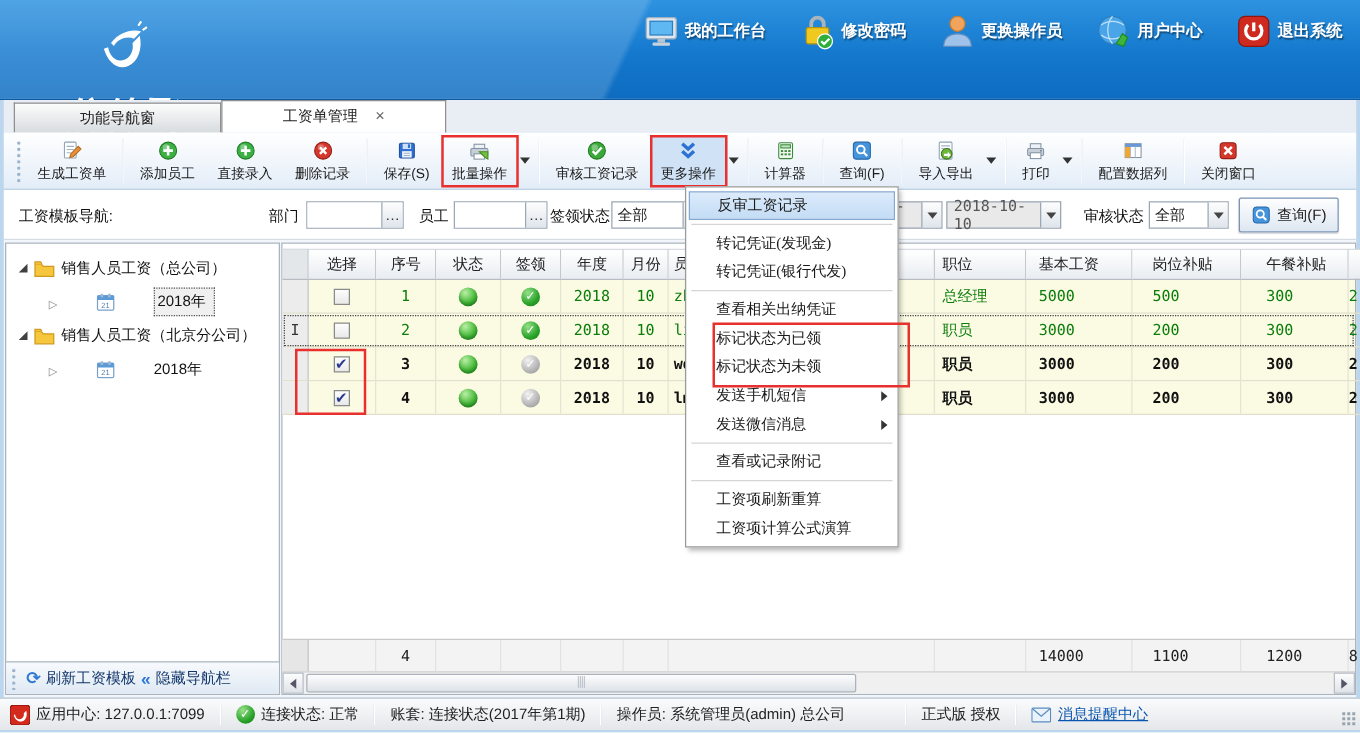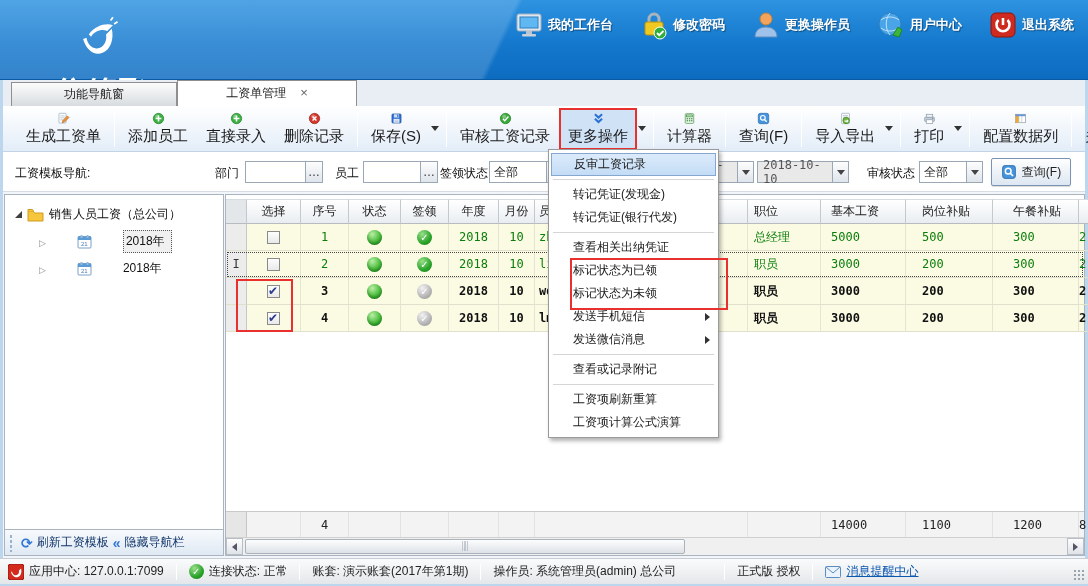--- a/index.html
+++ b/index.html
@@ -31,21 +31,21 @@
   .tab .x { color:#666; font-size:13px; cursor:pointer; }
 
   
   .tbar { position:absolute; left:3px; top:106px; width:1082px; height:46px;
           background:linear-gradient(180deg,#ffffff,#e3edf8); border-bottom:1px solid #c2d3e6; display:flex; align-items:center; padding-left:10px; }
   .grip { width:4px; height:34px; margin-right:4px;
           background-image:radial-gradient(#9ab2cc 1px, transparent 1.2px); background-size:4px 5px; }
   .tbtn { display:flex; flex-direction:column; align-items:center; justify-content:center; gap:2px;
           padding:2px 7px; height:42px; cursor:pointer; white-space:nowrap; border:2px solid transparent; }
   .tbtn svg { width:19px; height:19px; }
-  .tbtn .lbl { font-size:15px; color:#1a1a1a; }
+  .tbtn .lbl { font-size:11px; color:#1a1a1a; }
   .tbtn.boxed { border:2px solid #e8312f; }
   .tbtn.pressed { background:#cfe2f6; }
   .tsep { width:1px; height:36px; background:#c3d2e2; border-right:1px solid #fff; margin:0 4px; }
   .caret { width:0; height:0; border-left:4px solid transparent; border-right:4px solid transparent; border-top:5px solid #333; margin:0 3px 0 1px; align-self:center; }
 
   
   .filter { position:absolute; left:3px; top:152px; width:1082px; height:40px; background:#fff; border-bottom:1px solid #d7dde4; }
   .filter .flabel { position:absolute; top:13px; color:#111; }
   .fld { position:absolute; top:9px; height:22px; border:1px solid #9aa7b5; background:#fff; display:flex; }
   .fld input { flex:1; border:none; outline:none; min-width:10px; height:100%; font-family:inherit; }
@@ -113,21 +113,21 @@
   .sarrow { width:17px; height:17px; background:linear-gradient(180deg,#fdfdfd,#dfe3e8); border:1px solid #b8bec6; display:flex; align-items:center; justify-content:center; }
   .sarrow.left::before { content:""; border-top:4px solid transparent; border-bottom:4px solid transparent; border-right:5px solid #556; }
   .sarrow.right { margin-left:auto; }
   .sarrow.right::before { content:""; border-top:4px solid transparent; border-bottom:4px solid transparent; border-left:5px solid #556; }
   .thumb { width:440px; height:15px; margin-left:2px; border:1px solid #aab2bc; border-radius:2px; background:linear-gradient(180deg,#fdfdfd,#dde2e8); position:relative; cursor:pointer; }
   .thumb::before { content:"||||"; position:absolute; left:50%; top:0; transform:translateX(-50%) scaleX(.6); color:#98a2ae; font-size:10px; }
 
   
   .menu { position:absolute; left:548px; top:149px; width:171px; background:#fff; border:1px solid #9a9a9a;
           box-shadow:2px 3px 4px rgba(0,0,0,.3); z-index:50; padding:3px 0; }
-  .mitem { height:23px; line-height:23px; padding-left:24px; color:#1a1a1a; position:relative; cursor:pointer; white-space:nowrap; }
+  .mitem { height:23px; line-height:23px; padding-left:24px; color:#1a1a1a; position:relative; cursor:pointer; white-space:nowrap;font-family:Liberation Serif, serif; }
   .mitem.hov { background:linear-gradient(180deg,#dcebfb,#c3dcf5); border:1px solid #86a7d0; height:23px; line-height:21px; margin:0 2px; padding-left:22px; }
   .msep { height:1px; background:#d5d5d5; margin:3px 4px; }
   .sub::after { content:""; position:absolute; right:8px; top:8px; border-top:4px solid transparent; border-bottom:4px solid transparent; border-left:5px solid #333; }
 
   
   .annot { position:absolute; border:2px solid #e8312f; z-index:60; pointer-events:none; }
 
   
   .sbar { position:absolute; left:0; top:558px; width:1088px; height:26px; background:linear-gradient(180deg,#fafbfc,#e4e7ea); border-top:1px solid #c8cdd3; display:flex; align-items:center; padding:0 8px; color:#222; }
   .sbar .sep { width:1px; height:16px; background:#b9bfc6; border-right:1px solid #fff; margin:0 12px; }
@@ -245,20 +245,29 @@
     <div class="tsep"></div>
     <div class="tbtn">
       <svg viewBox="0 0 20 20">
           <rect x="3" y="3" width="14" height="14" rx="1.5" fill="#2f6fd0" stroke="#1d4f9e"></rect>
           <rect x="6" y="3.5" width="8" height="5" fill="#cfe0f5"></rect>
           <rect x="11" y="4" width="2" height="3.5" fill="#2f6fd0"></rect>
           <rect x="5.5" y="10.5" width="9" height="6" fill="#eef4fb"></rect>
           <path d="M7 12.5 h6 M7 14.5 h6" stroke="#9fb5d0"></path>
         </svg>
       <span class="lbl">保存(S)</span>
+    </div>
+    <div class="tbtn boxed">
+      <svg viewBox="0 0 20 20">
+          <rect x="2" y="8" width="16" height="7" rx="1" fill="#c7d0d9" stroke="#8494a4"></rect>
+          <rect x="5" y="4" width="10" height="4" fill="#eef2f6" stroke="#8494a4"></rect>
+          <rect x="5" y="13" width="10" height="5" fill="#fff" stroke="#8494a4"></rect>
+          <path d="M10 11 h8 v7 l-3 -2 z" fill="#74c044" stroke="#458a1e"></path>
+        </svg>
+      <span class="lbl">批量操作</span>
     </div>
     <span class="caret"></span>
     <div class="tsep"></div>
     <div class="tbtn">
       <svg viewBox="0 0 20 20">
           <circle cx="10" cy="10" r="8" fill="#3aa83a" stroke="#1e7a1e"></circle>
           <circle cx="8" cy="7" r="3" fill="rgba(255,255,255,.35)"></circle>
           <path d="M6 10.5 l2.8 2.8 L14.5 7" stroke="#fff" stroke-width="2.2" fill="none"></path>
         </svg>
       <span class="lbl">审核工资记录</span>
@@ -394,20 +403,28 @@
           <span class="tw-col"></span>
           <svg width="15" height="15" viewBox="0 0 15 15">
               <rect x="1" y="2.5" width="13" height="11.5" rx="1" fill="#fff" stroke="#7aa0c8"></rect>
               <rect x="1" y="2.5" width="13" height="3.5" fill="#5b9bd5"></rect>
               <rect x="3.5" y="1" width="2" height="3" fill="#9ab8d8"></rect>
               <rect x="9.5" y="1" width="2" height="3" fill="#9ab8d8"></rect>
               <text x="4" y="12" font-size="6" fill="#4a7ab0">21</text>
             </svg>
           <span class="tlabel">2018年</span>
         </div>
+        <div class="trow root">
+          <span class="tw-exp"></span>
+          <svg width="17" height="14" viewBox="0 0 17 14">
+              <path d="M1 3 h5 l1.5 2 H16 v8 H1 z" fill="#f6c63c" stroke="#cf9b1e"></path>
+              <path d="M1 3 v-1.5 h4.5 l1 1.5" fill="#f6c63c" stroke="#cf9b1e"></path>
+            </svg>
+          <span class="tlabel">销售人员工资（北京分公司）</span>
+        </div>
         <div class="trow child">
           <span class="tw-col"></span>
           <svg width="15" height="15" viewBox="0 0 15 15">
               <rect x="1" y="2.5" width="13" height="11.5" rx="1" fill="#fff" stroke="#7aa0c8"></rect>
               <rect x="1" y="2.5" width="13" height="3.5" fill="#5b9bd5"></rect>
               <rect x="3.5" y="1" width="2" height="3" fill="#9ab8d8"></rect>
               <rect x="9.5" y="1" width="2" height="3" fill="#9ab8d8"></rect>
               <text x="4" y="12" font-size="6" fill="#4a7ab0">21</text>
             </svg>
           <span class="tlabel">2018年</span>
@@ -576,21 +593,21 @@
   <div class="sbar">
     <svg class="sico" viewBox="0 0 16 16">
         <rect x="0" y="0" width="16" height="16" rx="3" fill="#d42a1e" stroke="#8f150d"></rect>
         <path d="M3 8 C4 12 7 14 10 13 C13 12 14 8 13 4.5 L11 6.5 C11.5 9 10 11 8 11.3 C6 11.6 4.5 10 4 7.5 Z" fill="#fff"></path>
       </svg>
     <span>应用中心: 127.0.0.1:7099</span>
     <span class="sep"></span>
     <span class="okdot">✓</span>
     <span>连接状态: 正常</span>
     <span class="sep"></span>
-    <span>账套: 演示账套(2017年第1期)</span>
+    <span>账套: 连接状态(2017年第1期)</span>
     <span class="sep"></span>
     <span>操作员: 系统管理员(admin) 总公司</span>
     <span class="sep" style="margin-left:48px;"></span>
     <span>正式版 授权</span>
     <span class="sep"></span>
     <svg class="sico" viewBox="0 0 16 12">
         <rect x="0.5" y="0.5" width="15" height="11" rx="1" fill="#eaf3fc" stroke="#5a8cc0"></rect>
         <path d="M1 1 L8 7 L15 1" fill="none" stroke="#5a8cc0"></path>
       </svg>
     <span class="slink">消息提醒中心</span>

